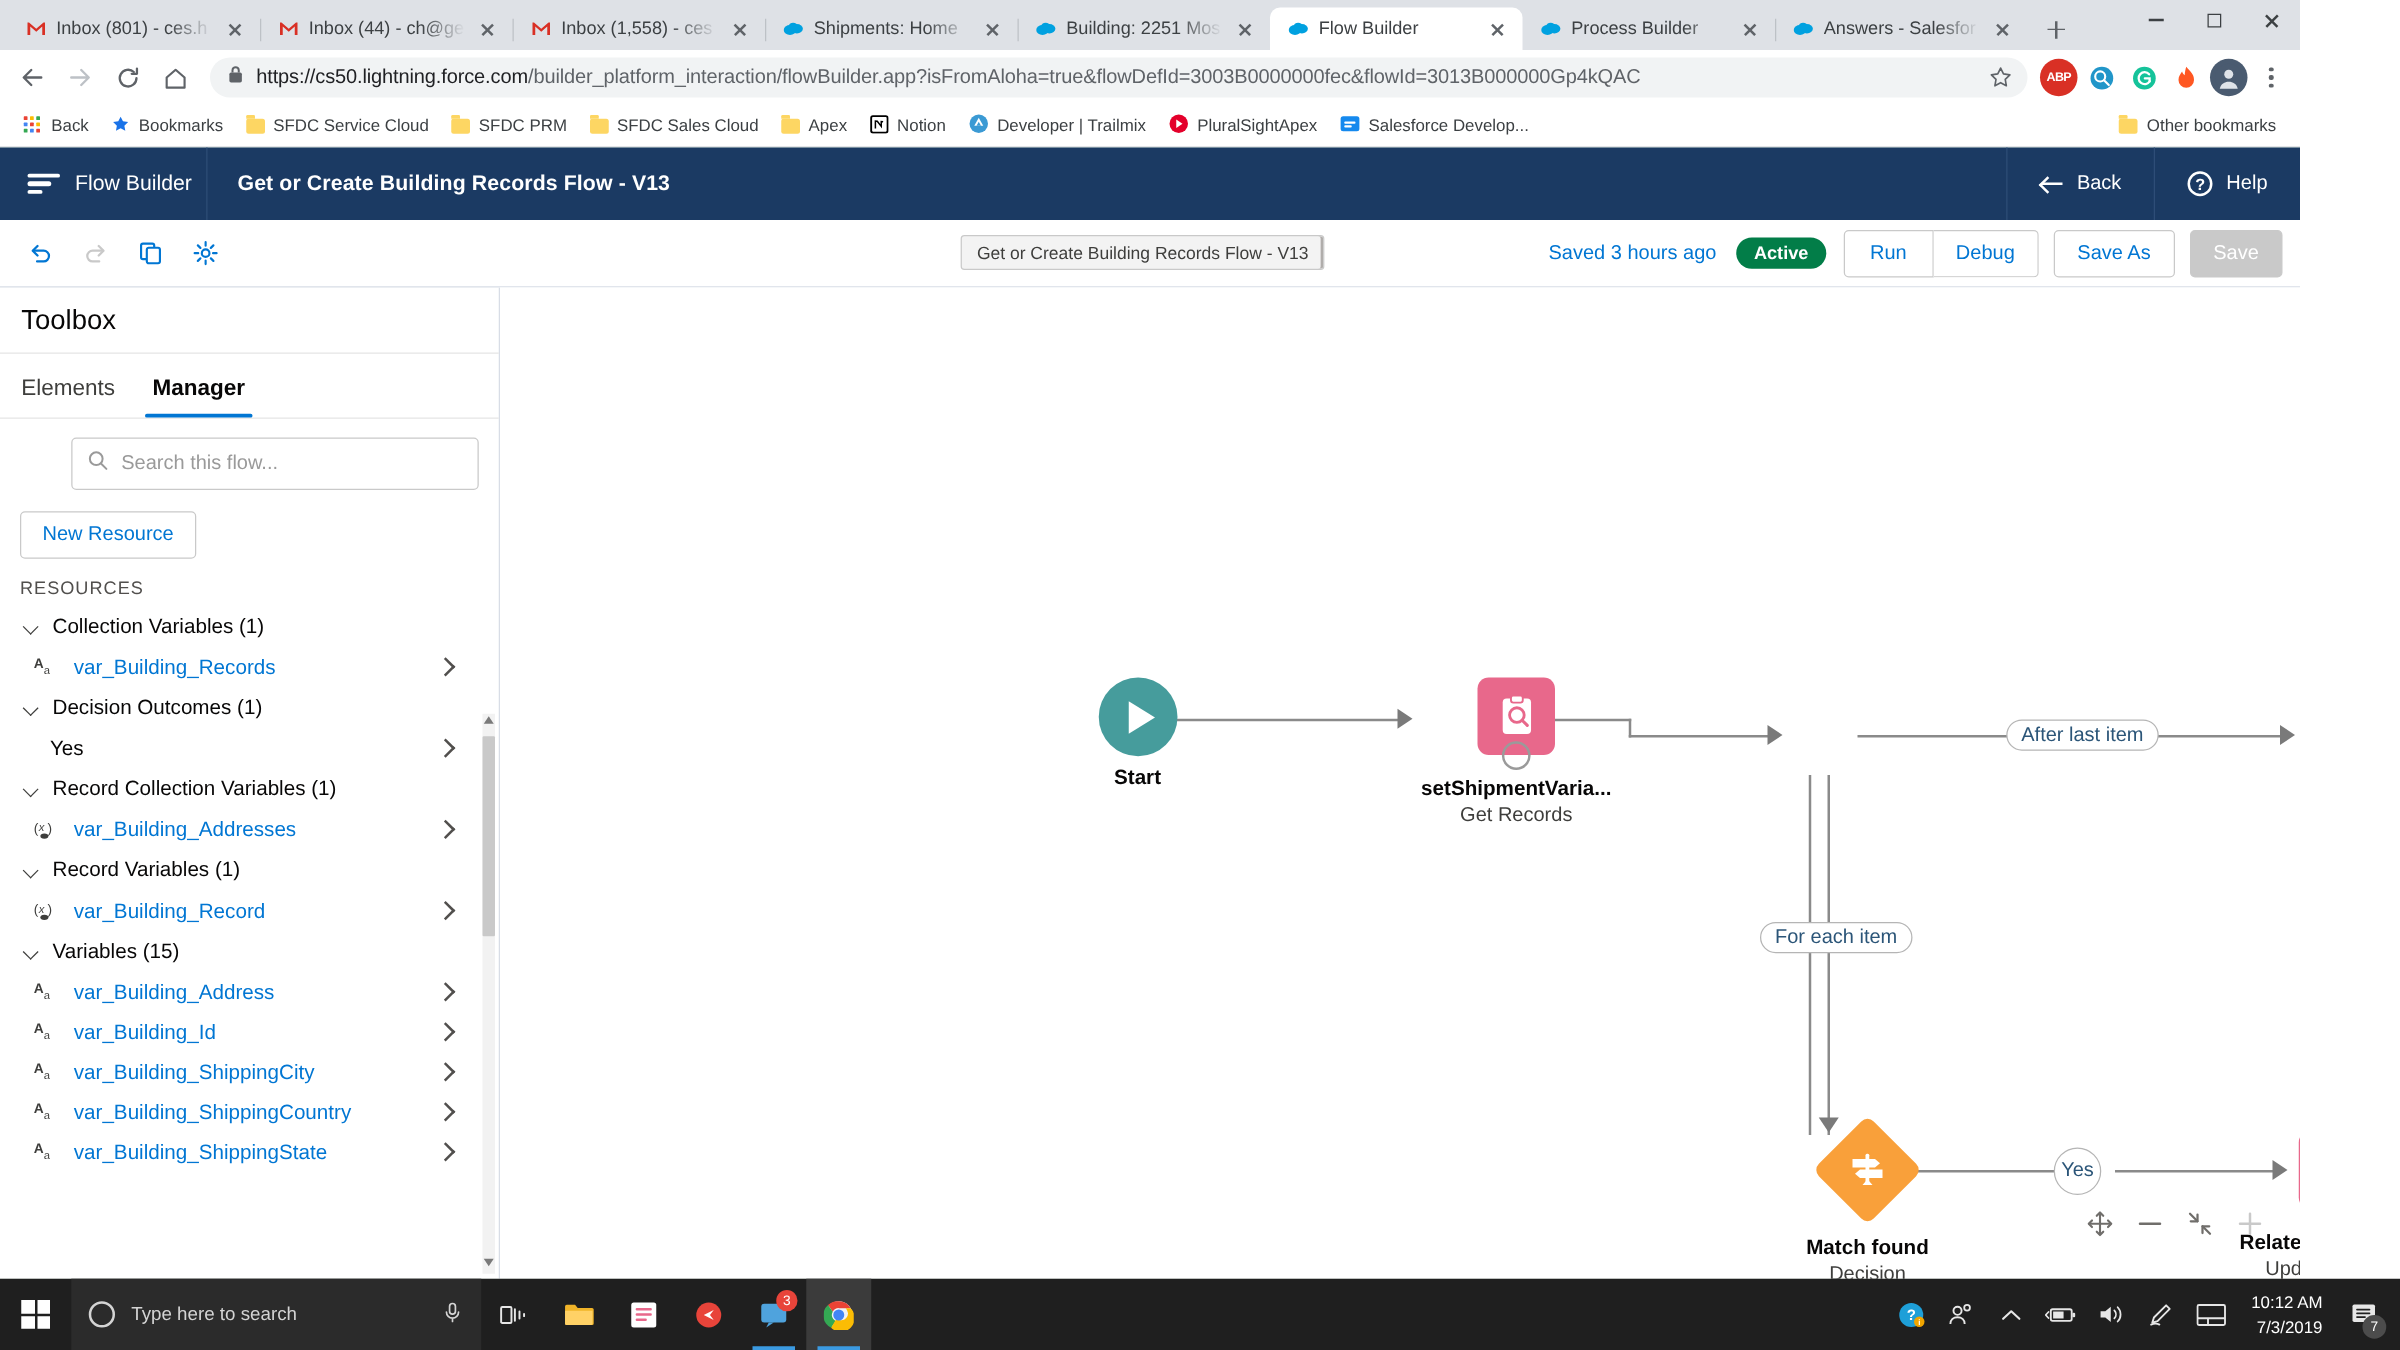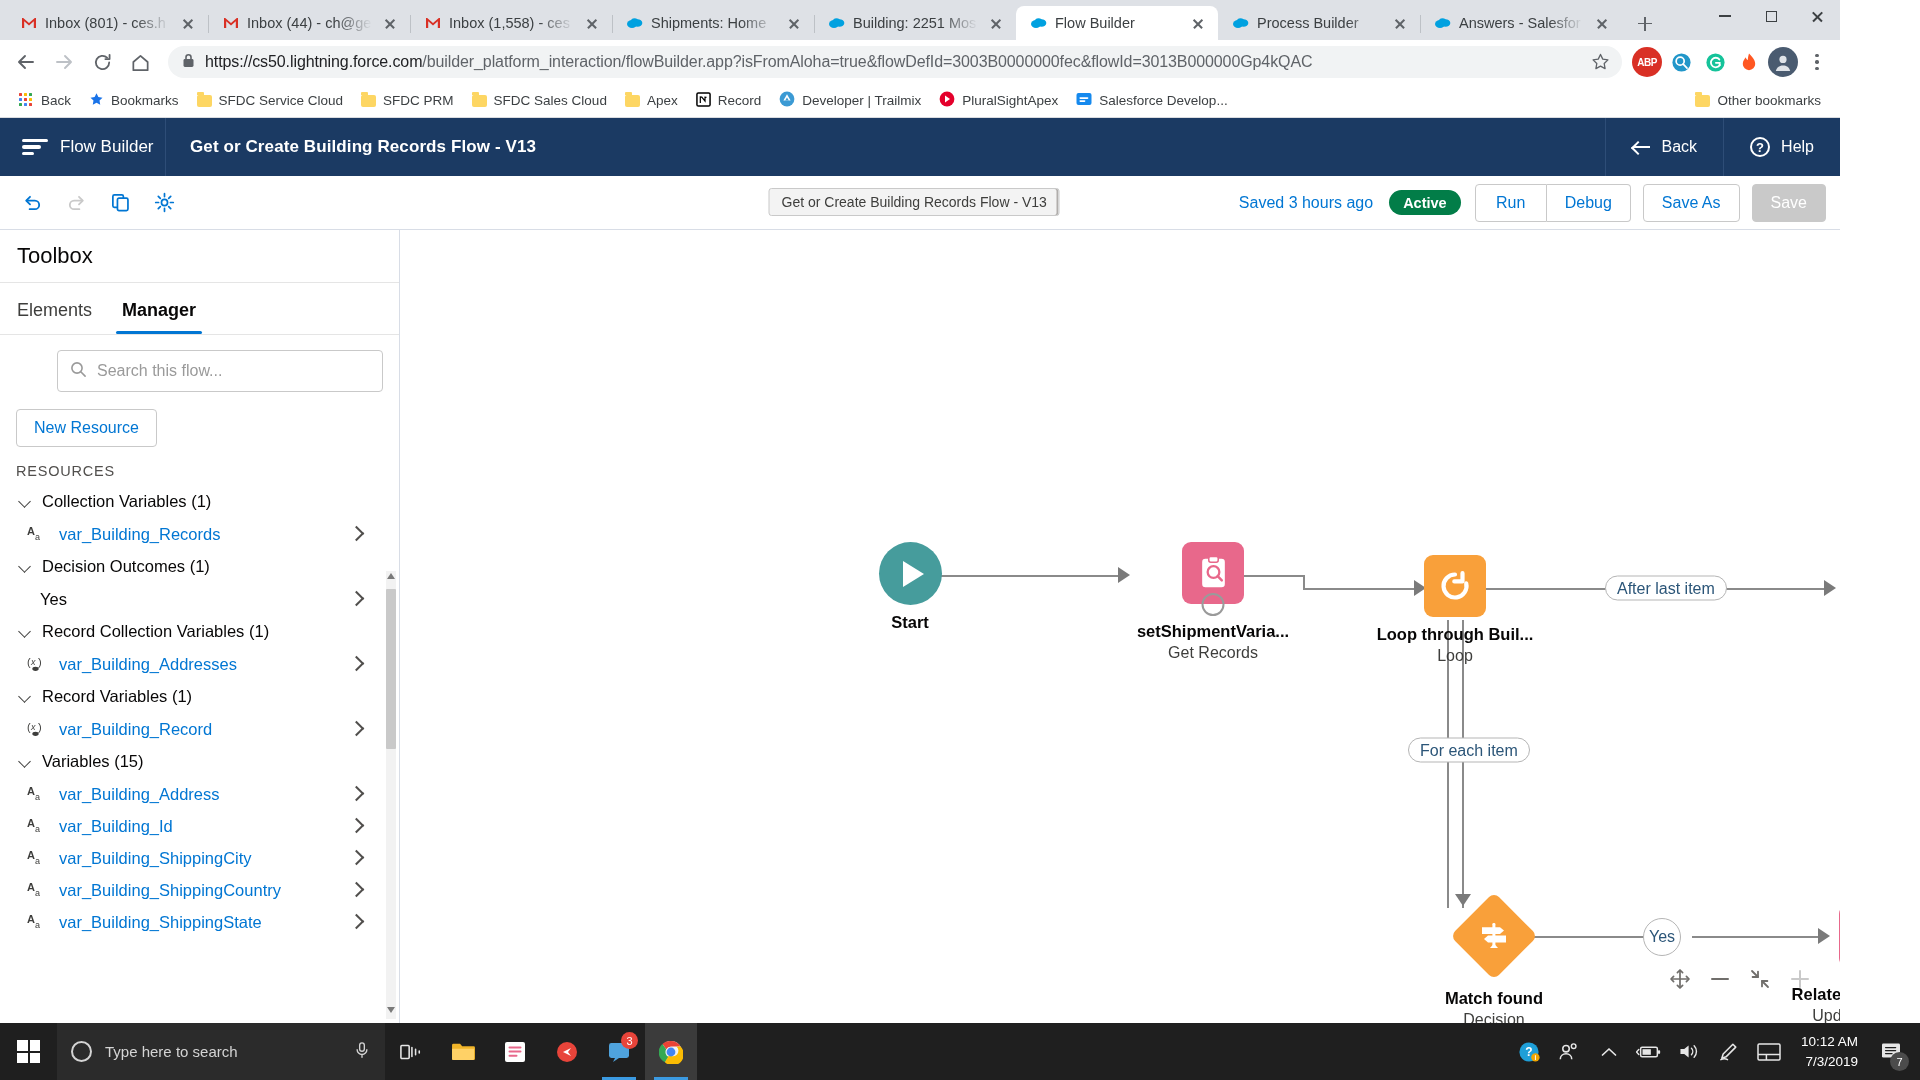--- a/index.html
+++ b/index.html
@@ -464,21 +464,21 @@
       <span class="folder"></span>
       <span>Apex</span>
     </div>
     <div class="bm">
       <span>
         <svg width="15" height="15" viewBox="0 0 16 16">
             <rect x="1" y="1" width="14" height="14" rx="1.5" fill="#fff" stroke="#000" stroke-width="1.6"></rect>
             <path d="M4.6 11.6V5.2l1.6.2 3.4 4.3V5.6l1.6.2" stroke="#000" stroke-width="1.3" fill="none"></path>
           </svg>
       </span>
-      <span>Record</span>
+      <span>Notion</span>
     </div>
     <div class="bm">
       <span>
         <svg width="16" height="16" viewBox="0 0 16 16">
             <circle cx="8" cy="8" r="7.4" fill="#3b9ad4"></circle>
             <path d="M8 3.2l3.6 6.4H4.4z" fill="#fff"></path>
             <path d="M8 6.4l1.8 3.2H6.2z" fill="#3b9ad4"></path>
           </svg>
       </span>
       <span>Developer | Trailmix</span>
@@ -759,30 +759,20 @@
               <rect x="12" y="0.5" width="10" height="6" rx="2" fill="#fff" stroke="#e8688b" stroke-width="1.6"></rect>
               <circle cx="17" cy="17" r="6.2" fill="none" stroke="#e8688b" stroke-width="2.4"></circle>
               <path d="M21.4 21.4l4.4 4.4" stroke="#e8688b" stroke-width="2.6" stroke-linecap="round"></path>
             </svg>
             <span class="pin"></span>
           </div>
           <div class="label" style="margin-top:18px;">setShipmentVaria...</div>
           <div class="sub">Get Records</div>
         </div>
 
-        <div class="node" style="left:960px; top:325px; width:190px;">
-          <div class="shape-rec orange">
-            <svg width="34" height="34" viewBox="0 0 34 34">
-              <path d="M17 5.5a11.5 11.5 0 1 0 11.2 8.8" stroke="#fff" stroke-width="4.2" fill="none" stroke-linecap="round"></path>
-              <path d="M24.5 4.2v8.2h-8.2" stroke="#fff" stroke-width="4.2" fill="none" stroke-linecap="round" stroke-linejoin="round"></path>
-            </svg>
-          </div>
-          <div class="label">Loop through Buil...</div>
-          <div class="sub">Loop</div>
-        </div>
 
         <div class="node" style="left:1425px; top:350px; width:230px;">
           <div class="shape-rec pink">
             
             
           </div>
           <div class="label" style="margin-top:18px;">Create new Buildi...</div>
           <div class="sub">Create Records</div>
         </div>
 

